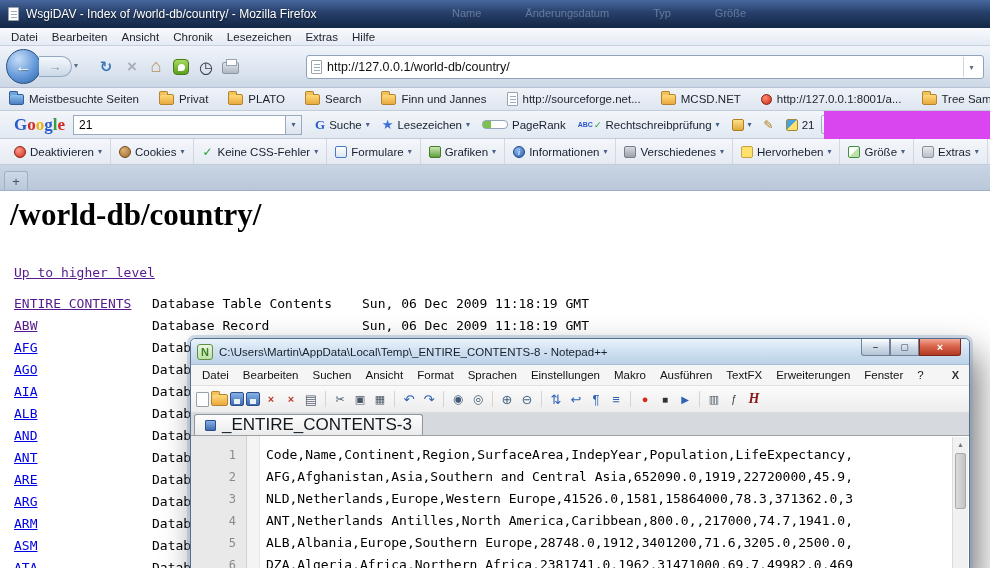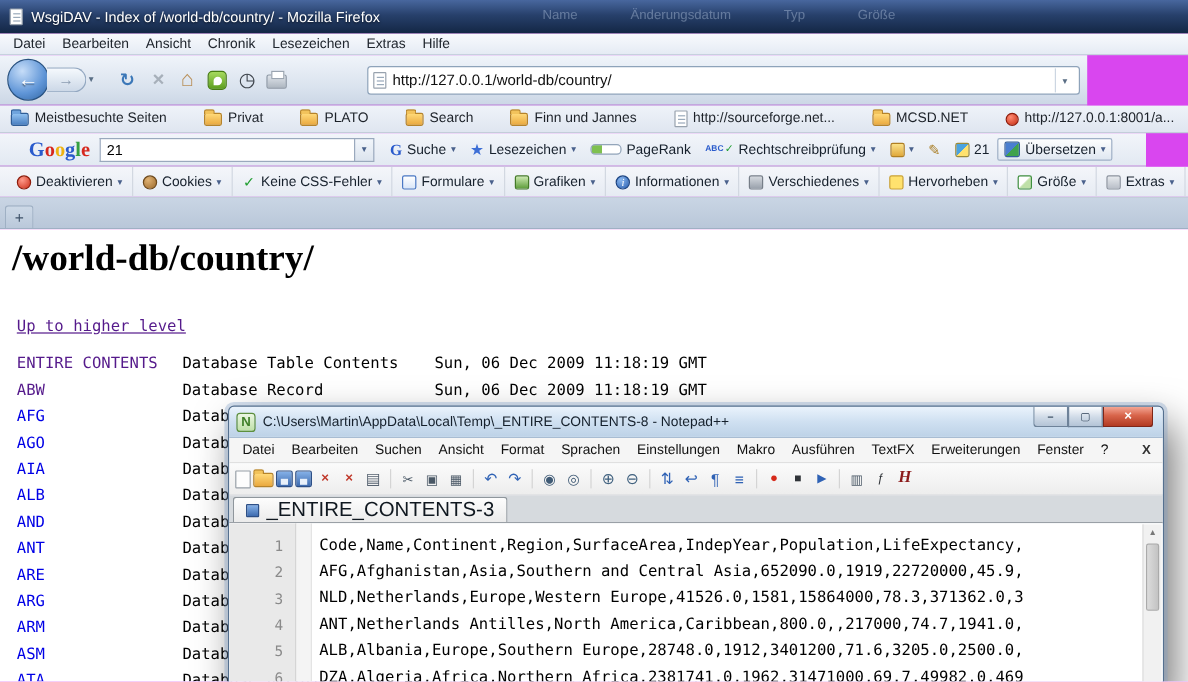--- a/index.html
+++ b/index.html
@@ -12,21 +12,21 @@
     background:linear-gradient(#48679e 0%, #27406b 45%, #132644 100%);
     display:flex; align-items:center; gap:7px; padding:0 8px; color:#fff; }
   .ff-title { font-size:12px; white-space:nowrap; text-shadow:0 1px 2px rgba(0,0,0,.65); }
   .ghosts { position:absolute; left:452px; top:7px; display:flex; gap:44px; color:#d3e2f6; opacity:.35; font-size:11px; }
 
   .ff-menubar { position:absolute; left:0; top:28px; width:990px; height:18px;
     background:linear-gradient(#f8fafd,#e5ebf4); border-bottom:1px solid #c6d1de;
     display:flex; align-items:center; padding-left:4px; }
   .ff-menu-item { padding:2px 7px; font-size:11.5px; color:#20262e; }
 
-  .ff-navbar { position:absolute; left:0; top:46px; width:906px; height:42px;
+  .ff-navbar { position:absolute; left:0; top:46px; width:990px; height:42px;
     background:linear-gradient(#f0f4fa,#dae3ee 65%,#ccd7e6); border-bottom:1px solid #b6c2d4; }
   .nav-back { position:absolute; left:6px; top:3px; width:35px; height:35px; border-radius:50%;
     background:radial-gradient(circle at 35% 28%, #c6ddf8, #5f95d7 58%, #2f639f); border:1px solid #28517f;
     display:flex; align-items:center; justify-content:center; color:#fff; font-size:17px; font-weight:bold; }
   .nav-back::before { content:"←"; text-shadow:0 1px 1px rgba(0,0,0,.4); }
   .nav-fwd { position:absolute; left:39px; top:10px; width:33px; height:21px; border-radius:0 11px 11px 0;
     background:linear-gradient(#f5f9fd,#ccd8e7); border:1px solid #92a7c0; border-left:none;
     display:flex; align-items:center; justify-content:center; color:#8b9cb0; font-size:13px; font-weight:bold; }
   .nav-fwd::before { content:"→"; }
   .nav-fwd-drop { position:absolute; left:74px; top:15px; font-size:8px; color:#5a6e85; }
@@ -43,36 +43,36 @@
     border:1px solid #8d97a3; border-radius:2px; }
   .nav-print::before { content:""; position:absolute; left:3px; top:-4px; width:9px; height:5px; background:#fff; border:1px solid #9aa4b0; }
   .urlbar { position:absolute; left:306px; right:6px; top:9px; height:24px; background:#fff;
     border:1px solid #8ea3ba; border-radius:3px; display:flex; align-items:center; padding:0 4px; }
   .url-input { flex:1; border:none; outline:none; background:transparent; font-family:inherit; font-size:12.5px; color:#101010; padding-left:5px; }
   .url-drop { width:16px; height:20px; border-left:1px solid #ccd6e2; display:flex; align-items:center; justify-content:center; font-size:8px; color:#5a6e85; }
   .url-drop::before { content:"▾"; }
 
   .ff-bookmarks { position:absolute; left:0; top:88px; width:990px; height:23px;
     background:linear-gradient(#eff3f9,#dfe6f0); border-bottom:1px solid #c3cdd9;
-    display:flex; align-items:center; gap:31px; padding-left:9px; white-space:nowrap; overflow:hidden; }
+    display:flex; align-items:center; gap:20px; padding-left:9px; white-space:nowrap; overflow:hidden; }
   .bm-item { display:inline-flex; align-items:center; gap:5px; }
   .bm-label { font-size:11.5px; color:#1c2128; }
 
   .bm-ic { display:inline-block; }
   .ic-folder { width:15px; height:11px; background:linear-gradient(#ffd978,#eaa93f); border:1px solid #b5832b; border-radius:2px; position:relative; }
   .ic-folder::before { content:""; position:absolute; left:-1px; top:-4px; width:7px; height:3px; background:#f2c35c; border:1px solid #b5832b; border-bottom:none; border-radius:2px 2px 0 0; }
   .ic-folder-blue { width:15px; height:11px; background:linear-gradient(#8fc0f0,#4a7fc0); border:1px solid #2f5d96; border-radius:2px; position:relative; }
   .ic-folder-blue::before { content:""; position:absolute; left:-1px; top:-4px; width:7px; height:3px; background:#6fa4dd; border:1px solid #2f5d96; border-bottom:none; border-radius:2px 2px 0 0; }
   .ic-page { width:11px; height:14px; background:#fff; border:1px solid #98a2ae; border-radius:1px; position:relative; display:inline-block; }
   .ic-page::before { content:""; position:absolute; left:2px; top:3px; width:6px; height:1px; background:#9aaabb; box-shadow:0 3px 0 #9aaabb, 0 6px 0 #9aaabb; }
   .ic-red-dot { width:11px; height:11px; border-radius:50%; background:radial-gradient(circle at 35% 30%, #ff8a72, #c62c12); border:1px solid #8e1d0c; display:inline-block; }
 
-  .ff-googlebar { position:absolute; left:0; top:111px; width:955px; height:28px;
+  .ff-googlebar { position:absolute; left:0; top:111px; width:824px; height:28px;
     background:linear-gradient(#f2f5fa,#e2e9f2); border-bottom:1px solid #c3cdd9;
-    display:flex; align-items:center; gap:8px; padding-left:24px; white-space:nowrap; overflow:hidden; }
+    display:flex; align-items:center; gap:8px; padding-left:14px; white-space:nowrap; overflow:hidden; }
   .g-logo { font-family:"Liberation Serif","DejaVu Serif",serif; font-weight:bold; font-size:17px; }
   .g-logo span:nth-of-type(1){color:#2a5bcc;} .g-logo span:nth-of-type(2){color:#d6281e;}
   .g-logo span:nth-of-type(3){color:#eeb211;} .g-logo span:nth-of-type(4){color:#2a5bcc;}
   .g-logo span:nth-of-type(5){color:#35a042;} .g-logo span:nth-of-type(6){color:#d6281e;}
   .g-search { display:flex; align-items:center; }
   .g-input { width:212px; height:20px; border:1px solid #9aa9bd; border-right:none; padding:0 5px; font-family:inherit; font-size:12px; outline:none; }
   .g-search-drop { width:17px; height:20px; border:1px solid #9aa9bd; background:linear-gradient(#f2f6fb,#dce4ee);
     display:flex; align-items:center; justify-content:center; font-size:8px; color:#49618a; }
   .g-search-drop::before { content:"▾"; }
   .g-buttons { display:flex; align-items:center; gap:2px; }
@@ -119,21 +119,21 @@
   .tabfav { transform:scale(.85); }
   .tab-label { font-size:11.5px; color:#1a2430; white-space:nowrap; overflow:hidden; }
   .tab-new { height:19px; width:24px; background:linear-gradient(#cdd9e7,#bac8da); border:1px solid #9fb0c4; border-bottom:none;
     border-radius:3px 3px 0 0; display:flex; align-items:center; justify-content:center; color:#3f5269; font-size:13px; }
 
   .ff-content { position:absolute; left:0; top:191px; right:0; bottom:0; background:#fff; overflow:hidden; }
   .page-title { margin:6px 0 0 10px; font-family:"Liberation Serif","DejaVu Serif",serif; font-size:31px; font-weight:bold; color:#000; }
   .up-link { position:absolute; left:14px; top:74px; font-family:"DejaVu Sans Mono","Liberation Mono",monospace; font-size:13px; color:#551a8b; text-decoration:underline; cursor:pointer; }
   .listing { position:absolute; left:14px; top:101px; right:0; font-family:"DejaVu Sans Mono","Liberation Mono",monospace; font-size:13px; }
   .lrow { display:flex; height:22px; align-items:center; white-space:pre; }
-  .lname { width:138px; color:#0000e6; cursor:pointer; }
+  .lname { width:138px; color:#0000e6; text-decoration:underline; cursor:pointer; }
   .listing div:nth-of-type(-n+2) .lname { color:#551a8b; }
   .ltype { width:210px; color:#000; }
   .ldate { color:#000; }
 
   
   .npp { position:absolute; left:190px; top:338px; width:780px; height:240px;
     background:#e8eef5; border:1px solid #55708f; border-radius:5px 5px 0 0; overflow:hidden;
     box-shadow:0 0 0 3px rgba(130,160,200,.35), 8px 16px 34px rgba(0,0,0,.55); }
   .npp-title { position:absolute; left:0; right:0; top:0; height:26px;
     background:linear-gradient(#eaf3fc,#cfe0f1 50%,#bdd2e7); border-bottom:1px solid #a8bcd2;

